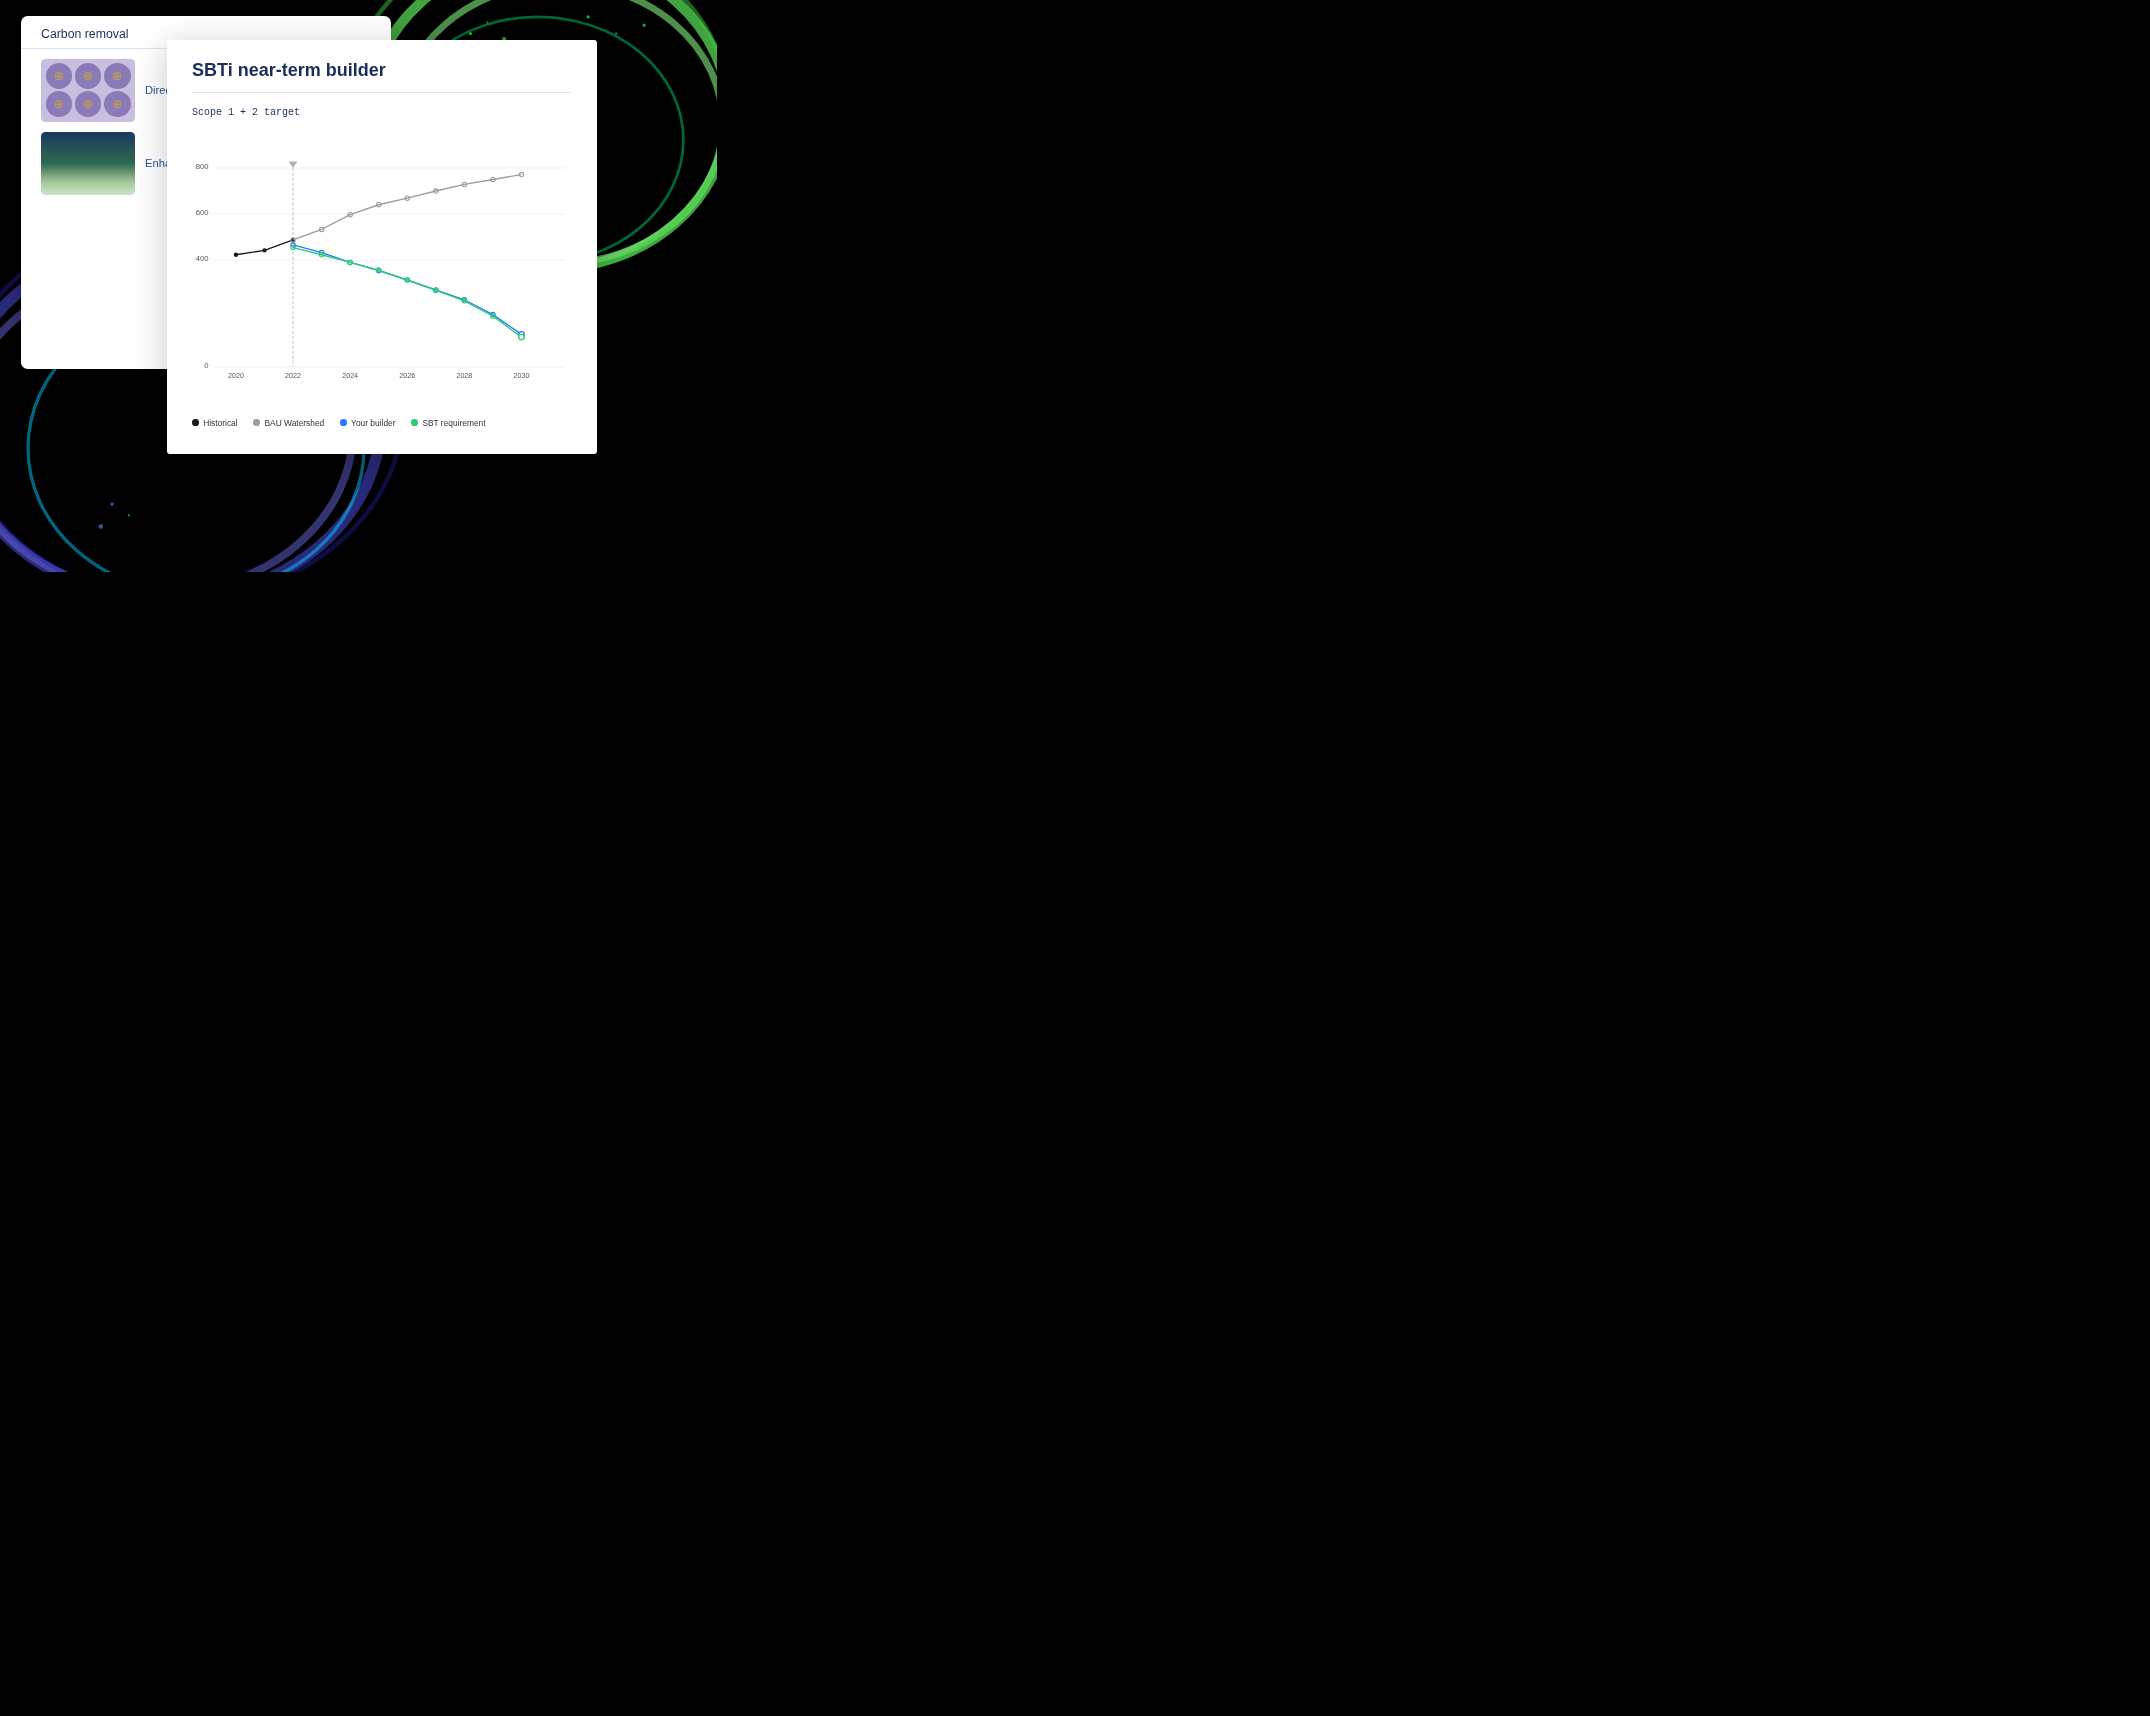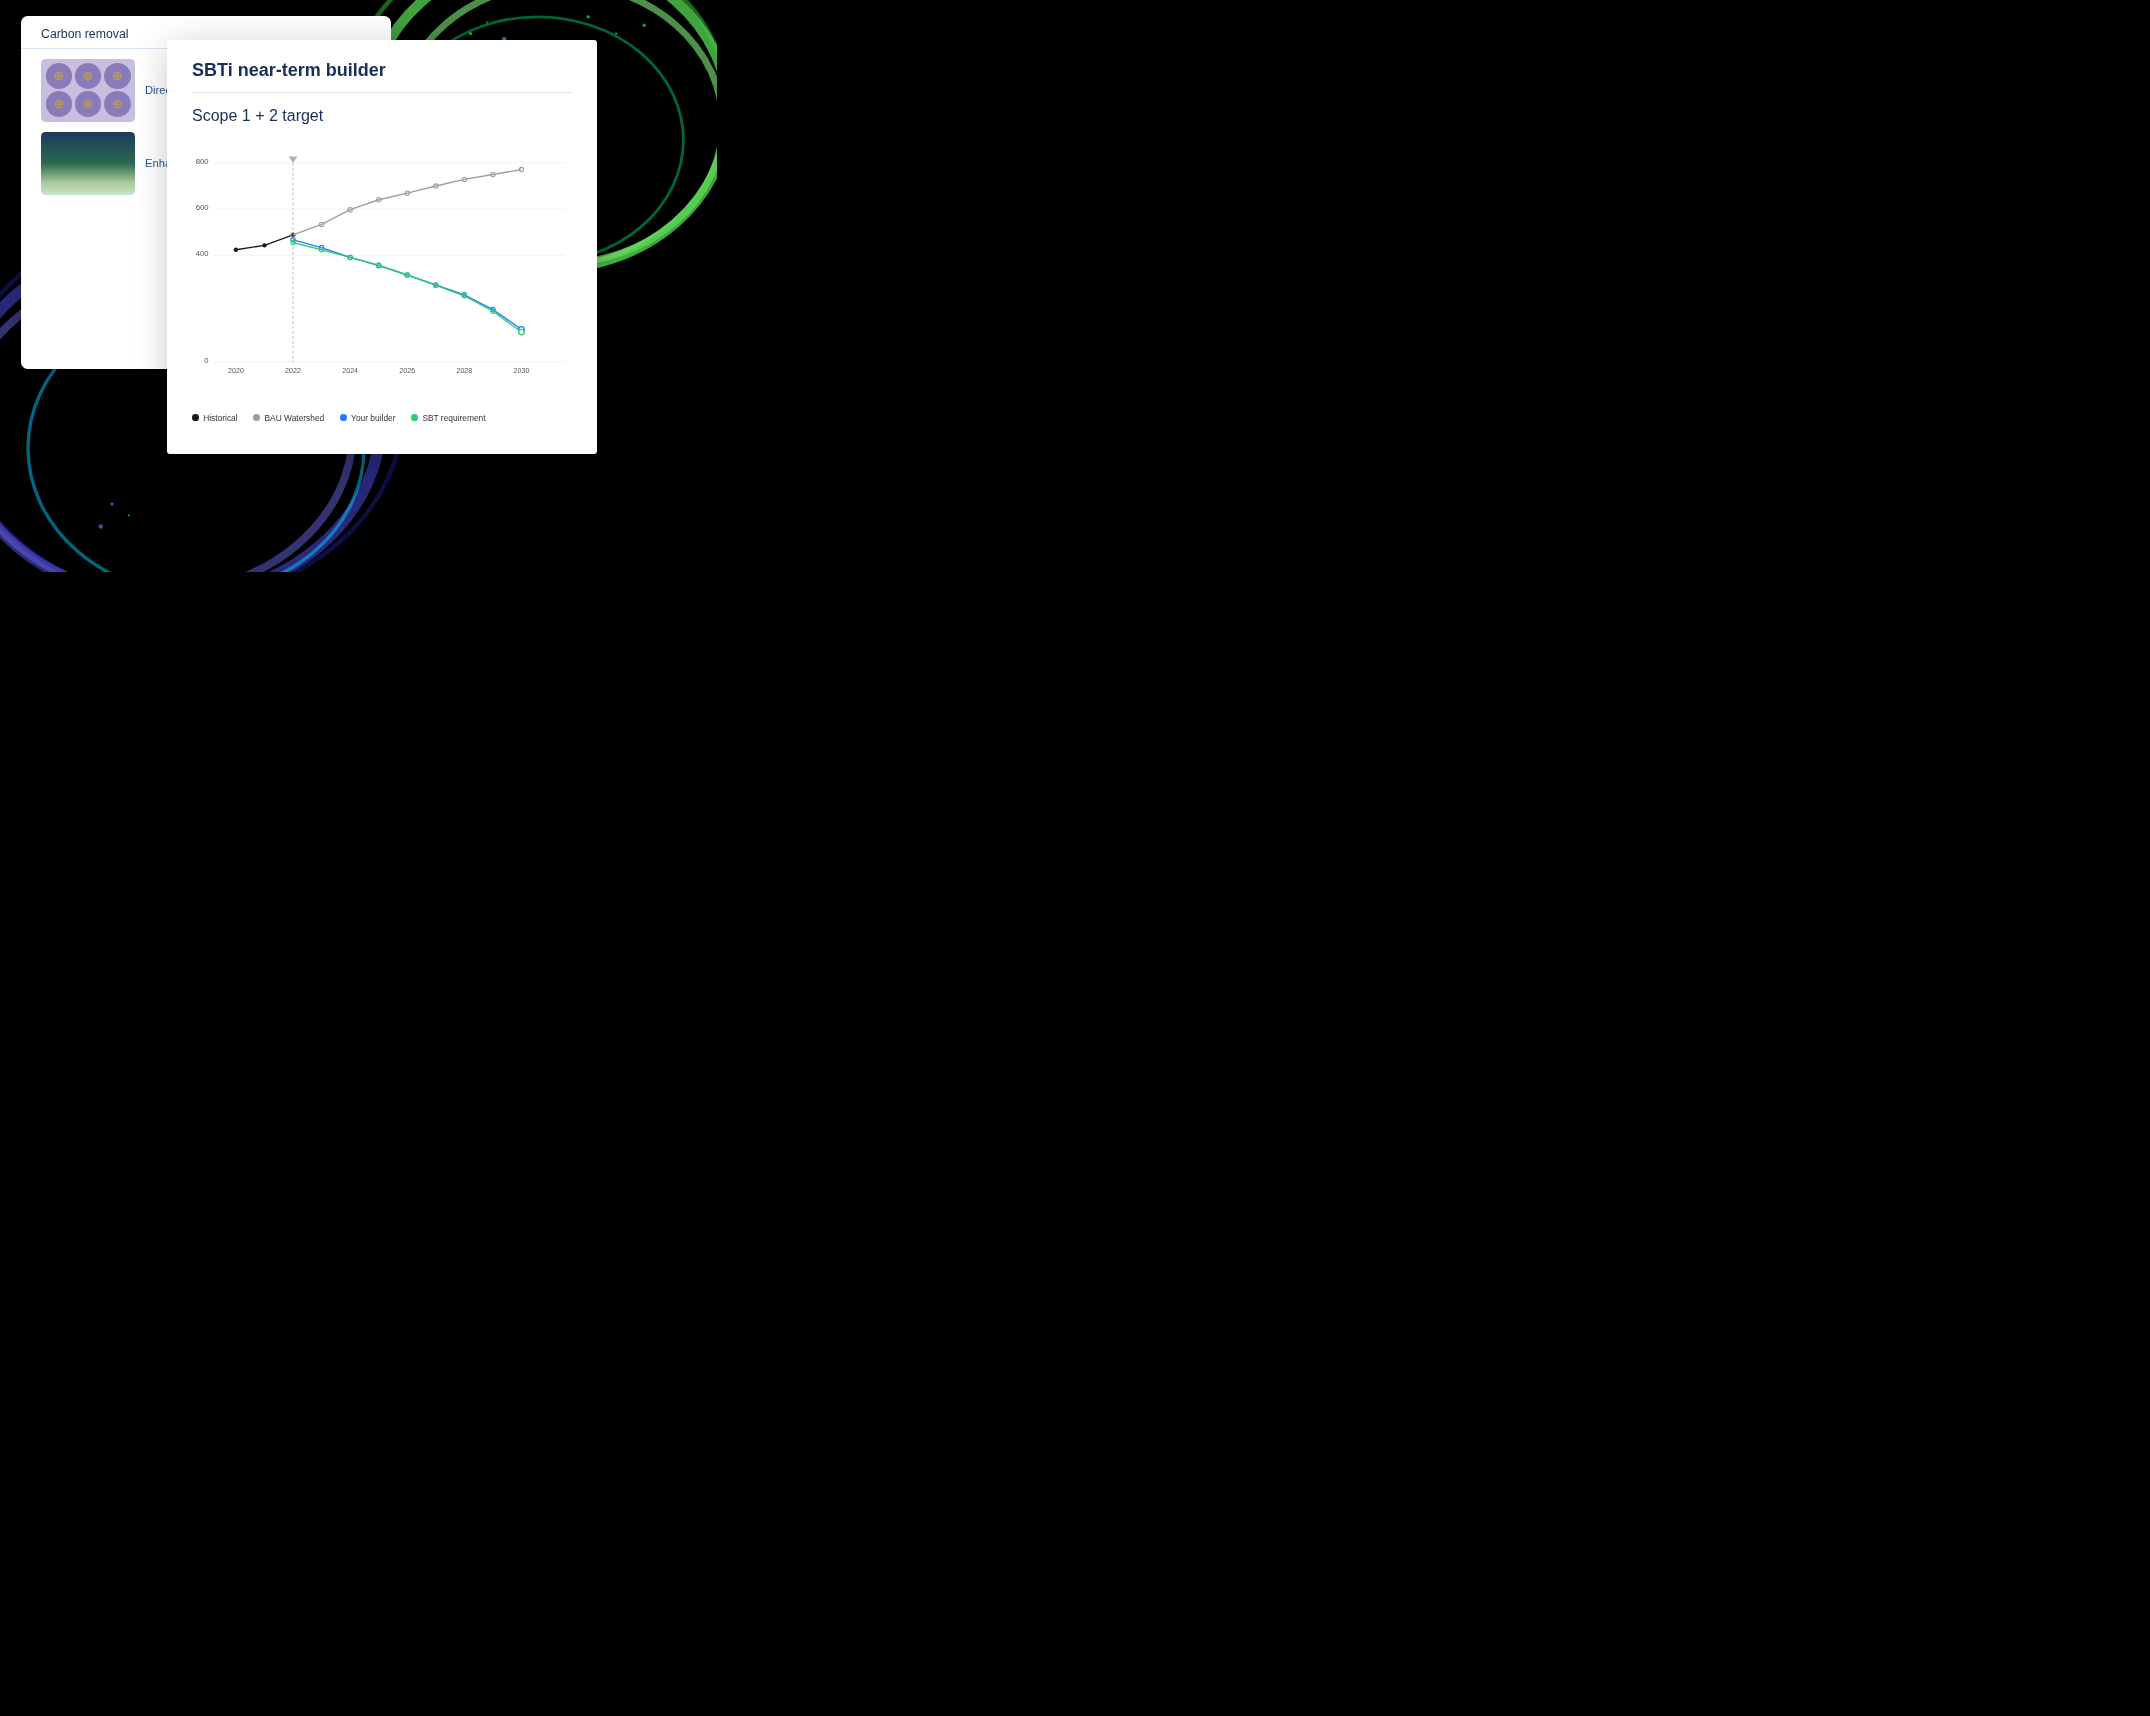--- a/index.html
+++ b/index.html
@@ -124,24 +124,25 @@
     .chart-title {
       font-size: 18px;
       font-weight: 600;
       color: #1a2e5a;
       margin-bottom: 13.4px;
       padding-bottom: 11.2px;
       border-bottom: 0.8px solid #d8e4f0;
     }
 
     .chart-subtitle {
-      font-size: 16px;
+      font-size: 10px;
       font-weight: 500;
       color: #1a2e5a;
-      margin-bottom: 10px;
+      margin-bottom: 22px;
+      font-family: Liberation Mono, monospace;
     }
 
     .chart-area {
       position: relative;
       width: 100%;
       height: 269px;
     }
 
     .chart-legend {
       display: flex;

